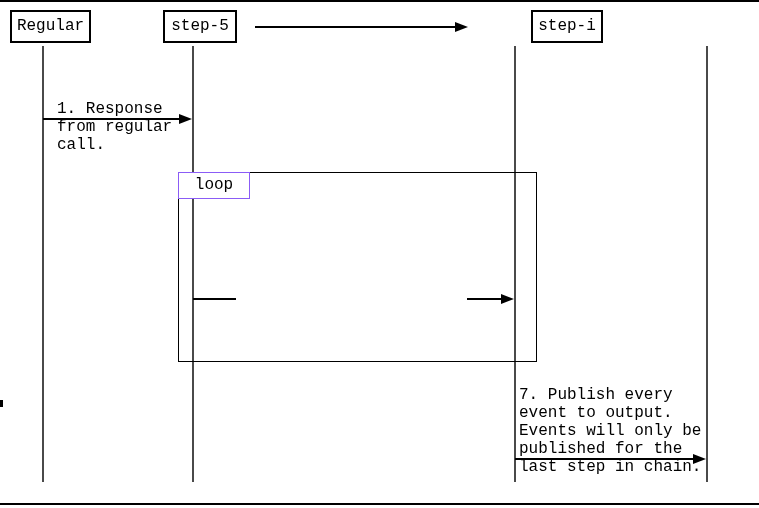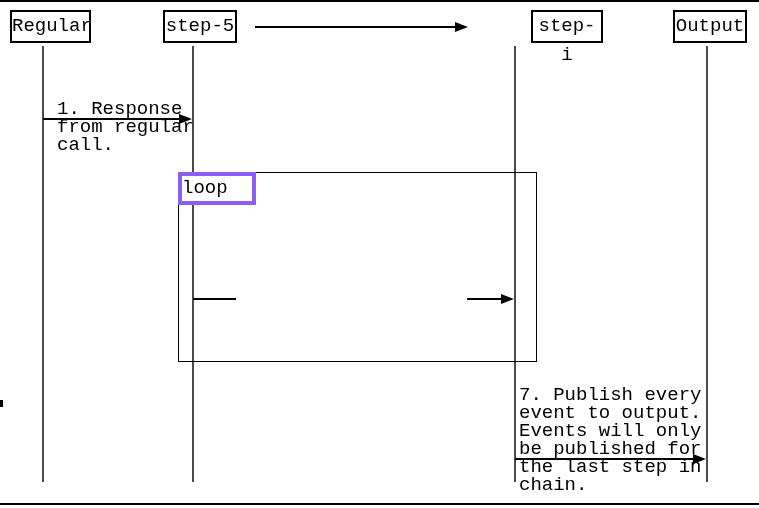--- a/index.html
+++ b/index.html
@@ -2,21 +2,21 @@
 <html><head>
 <meta charset="utf-8">
 <style>
   html, body { margin: 0; padding: 0; background: #ffffff; }
   .canvas {
     position: relative;
     width: 759px;
     height: 508px;
     background: #ffffff;
     font-family: "Liberation Mono", "DejaVu Sans Mono", monospace;
-    font-size: 19px;
+    font-size: 16px;
     color: #000000;
     overflow: hidden;
   }
   
   .top-border    { position: absolute; left: 0; top: 0;   width: 759px; height: 2px; background: #000; }
   .bottom-border { position: absolute; left: 0; top: 503px; width: 759px; height: 2px; background: #000; }
   .left-tick     { position: absolute; left: 0; top: 400px; width: 3px; height: 7px; background: #000; }
 
   
   .lifeline { position: absolute; top: 46px; width: 2px; height: 436px; background: #4a4a4a; }
@@ -47,22 +47,22 @@
 
   
   .loop-box {
     position: absolute; left: 178px; top: 172px;
     width: 357px; height: 188px;
     border: 1px solid #000; background: transparent;
   }
   .loop-tab {
     position: absolute; left: 178px; top: 172px;
     width: 70px; height: 25px;
-    border: 4px solid #8b5cf6; background: #fff;
-    line-height: 25px;
+    border: 1px solid #8b5cf6; background: #fff;
+    text-align: center; line-height: 25px;
   }
 
   
   .process-box {
     position: absolute; left: 235px; top: 266px;
     width: 228px; height: 59px;
     border: 2px solid #000; background: #fff;
     padding: 4px 4px 0 7px;
     line-height: 19px;
   }
@@ -89,23 +89,20 @@
 
   <div class="actor actor-regular">
     <span>Regular</span>
   </div>
   <div class="actor actor-step1">
     <span>step-5</span>
   </div>
   <div class="actor actor-stepi">
     <span>step-i</span>
   </div>
-  <div class="actor actor-output">
-    <span>Output</span>
-  </div>
 
   <div class="hline" style="left:255px; top:26px; width:201px;"></div>
   <div class="ahead" style="left:455px; top:22px;"></div>
 
   <div class="note note-1">1. Response from regular call.</div>
   <div class="hline" style="left:43px; top:118px; width:137px;"></div>
   <div class="ahead" style="left:179px; top:114px;"></div>
 
   <div class="loop-box"></div>
   <div class="loop-tab">

